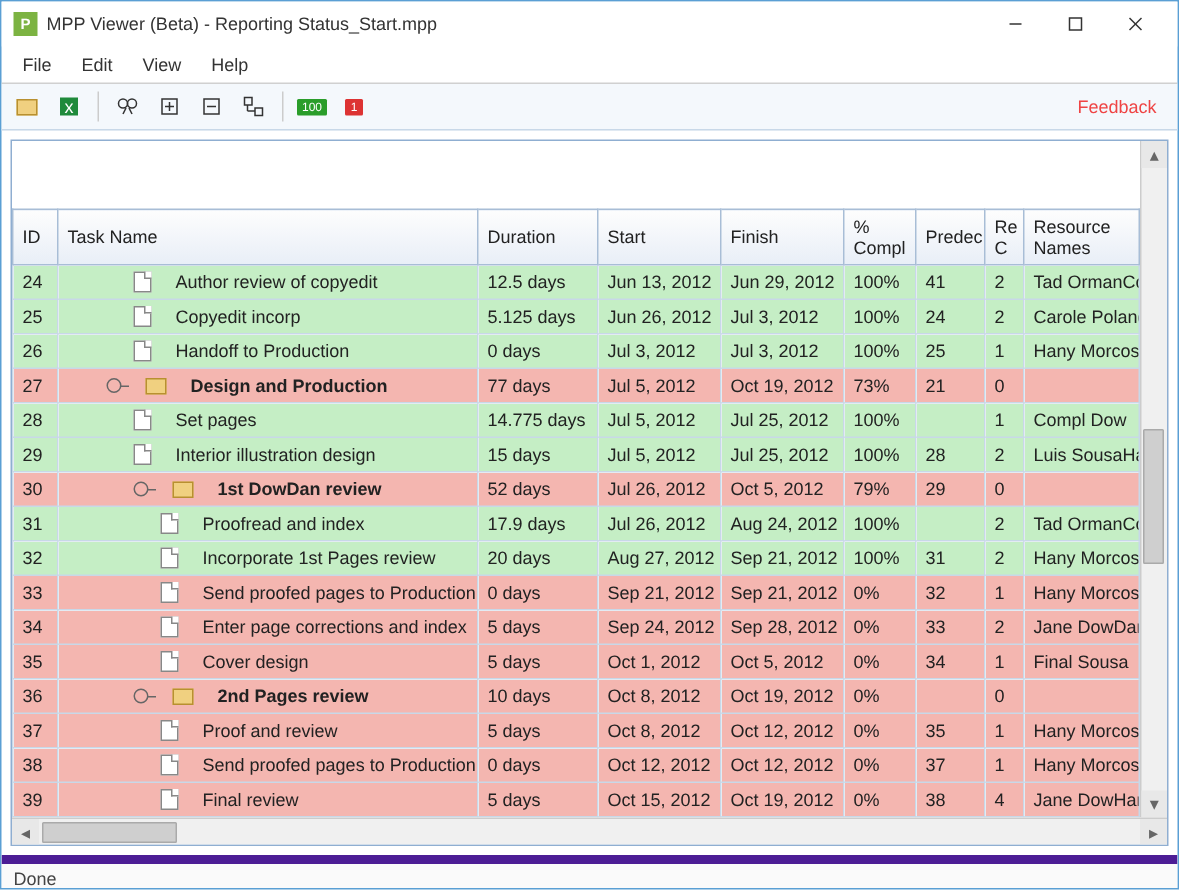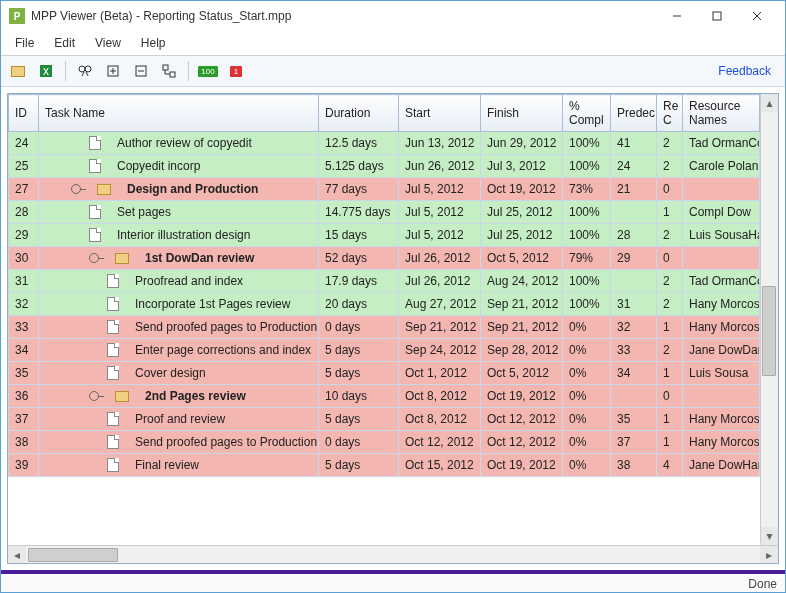--- a/index.html
+++ b/index.html
@@ -8,45 +8,45 @@
 .titlebar .app-icon { width: 16px; height: 16px; background: #7cb342; color: #fff; font-weight: bold; display: flex; align-items: center; justify-content: center; font-size: 10px; margin-right: 6px; }
 .titlebar .title { flex: 1; color: #333; }
 .win-btns { display: flex; gap: 0; }
 .win-btn { width: 40px; height: 28px; display: flex; align-items: center; justify-content: center; color: #333; }
 .win-btn svg { stroke: #333; stroke-width: 1; fill: none; }
 .menubar { display: flex; gap: 4px; padding: 2px 6px; border-bottom: 1px solid #d0d0d0; }
 .menubar .menu-item { padding: 3px 8px; color: #333; }
 .toolbar { display: flex; align-items: center; padding: 4px 6px; gap: 6px; border-bottom: 1px solid #c8d8e8; background: #f4f8fc; }
 .tool-btn { width: 22px; height: 22px; display: flex; align-items: center; justify-content: center; border: 1px solid transparent; }
 .tool-sep { width: 1px; height: 20px; background: #ccc; margin: 0 2px; }
-.feedback { margin-left: auto; margin-right: 8px; color: #1d4ed8; font-weight: 500; }
+.feedback { margin-left: auto; margin-right: 8px; color: #ef4444; font-weight: 500; }
 .content { flex: 1; display: flex; flex-direction: column; padding: 6px; overflow: hidden; }
 .grid-wrap { flex: 1; border: 1px solid #8faed1; background: #fff; display: flex; flex-direction: column; overflow: hidden; }
-.grid { width: 100%; border-collapse: collapse; table-layout: fixed; }
+.grid { width: 100%; border-collapse: collapse; table-layout: fixed; margin-top: 45px; }
 .grid th { background: linear-gradient(#fdfdfd, #e8eef7); border: 1px solid #a8bdd6; padding: 4px 6px; text-align: left; font-weight: normal; color: #222; height: 32px; vertical-align: middle; }
 .grid td { border: 1px solid #c8d8e8; padding: 4px 6px; color: #222; white-space: nowrap; overflow: hidden; }
 .row-green td { background: #c5eec5; }
 .row-pink td { background: #f4b6b0; }
 .task-cell { display: flex; align-items: center; gap: 16px; }
 .page-icon { width: 12px; height: 14px; background: #fff; border: 1px solid #888; position: relative; flex-shrink: 0; }
 .page-icon::after { content: ""; position: absolute; top: -1px; right: -1px; width: 4px; height: 4px; background: #fff; border-left: 1px solid #888; border-bottom: 1px solid #888; }
 .folder-icon { width: 14px; height: 11px; background: #f0d080; border: 1px solid #b89030; flex-shrink: 0; }
 .key-icon { width: 10px; height: 10px; border: 1px solid #666; border-radius: 50%; flex-shrink: 0; position: relative; }
 .key-icon::after { content: ""; position: absolute; width: 6px; height: 1px; background: #666; left: 8px; top: 4px; }
 .bold { font-weight: bold; }
 .hscroll { height: 18px; background: #f0f0f0; border-top: 1px solid #ccc; display: flex; align-items: center; }
 .hscroll .arrow { width: 18px; height: 100%; display: flex; align-items: center; justify-content: center; color: #666; background: #e8e8e8; }
 .hscroll .thumb { width: 90px; height: 14px; background: #cfcfcf; border: 1px solid #aaa; margin-left: 2px; border-radius: 1px; }
 .vscroll { width: 18px; background: #f0f0f0; border-left: 1px solid #ccc; display: flex; flex-direction: column; }
 .vscroll .arrow { height: 18px; display: flex; align-items: center; justify-content: center; color: #666; background: #e8e8e8; }
 .vscroll .track { flex: 1; position: relative; }
 .vscroll .thumb { position: absolute; top: 42%; left: 1px; width: 14px; height: 90px; background: #cfcfcf; border: 1px solid #aaa; border-radius: 1px; }
 .grid-body-wrap { flex: 1; display: flex; overflow: hidden; }
 .grid-body { flex: 1; overflow: hidden; }
-.statusbar { height: 22px; border-top: 4px solid #4c1d95; padding: 3px 8px; color: #444; background: #fafafa; text-align: right; }
+.statusbar { height: 22px; border-top: 6px solid #4c1d95; padding: 3px 8px; color: #444; background: #fafafa; }
 .badge-green { background: #2a9d2a; color: #fff; font-size: 8px; padding: 1px 3px; border-radius: 1px; }
 .badge-red { background: #d33; color: #fff; font-size: 8px; padding: 1px 4px; border-radius: 1px; }
 </style>
 </head>
 <body>
 
 <div class="titlebar">
   <div class="app-icon">P</div>
   <div class="title">MPP Viewer (Beta) - Reporting Status_Start.mpp</div>
   <div class="win-btns">
@@ -181,20 +181,36 @@
                   </div>
                 </td>
                 <td>5.125 days</td>
                 <td>Jun 26, 2012</td>
                 <td>Jul 3, 2012</td>
                 <td>100%</td>
                 <td>24</td>
                 <td>2</td>
                 <td>Carole PolandDa</td>
               </tr>
+              <tr class="row-green">
+                <td>26</td>
+                <td>
+                  <div class="task-cell" style="padding-left:44px">
+                    <span class="page-icon"></span>
+                    <span class="">Handoff to Production</span>
+                  </div>
+                </td>
+                <td>0 days</td>
+                <td>Jul 3, 2012</td>
+                <td>Jul 3, 2012</td>
+                <td>100%</td>
+                <td>25</td>
+                <td>1</td>
+                <td>Hany Morcos</td>
+              </tr>
               <tr class="row-pink">
                 <td>27</td>
                 <td>
                   <div class="task-cell" style="padding-left:26px">
                     <span class="key-icon"></span>
                     <span class="folder-icon"></span>
                     <span class="bold">Design and Production</span>
                   </div>
                 </td>
                 <td>77 days</td>
@@ -325,21 +341,21 @@
                     <span class="page-icon"></span>
                     <span class="">Cover design</span>
                   </div>
                 </td>
                 <td>5 days</td>
                 <td>Oct 1, 2012</td>
                 <td>Oct 5, 2012</td>
                 <td>0%</td>
                 <td>34</td>
                 <td>1</td>
-                <td>Luis Sousa</td>
+                <td>Final Sousa</td>
               </tr>
               <tr class="row-pink">
                 <td>36</td>
                 <td>
                   <div class="task-cell" style="padding-left:44px">
                     <span class="key-icon"></span>
                     <span class="folder-icon"></span>
                     <span class="bold">2nd Pages review</span>
                   </div>
                 </td>

